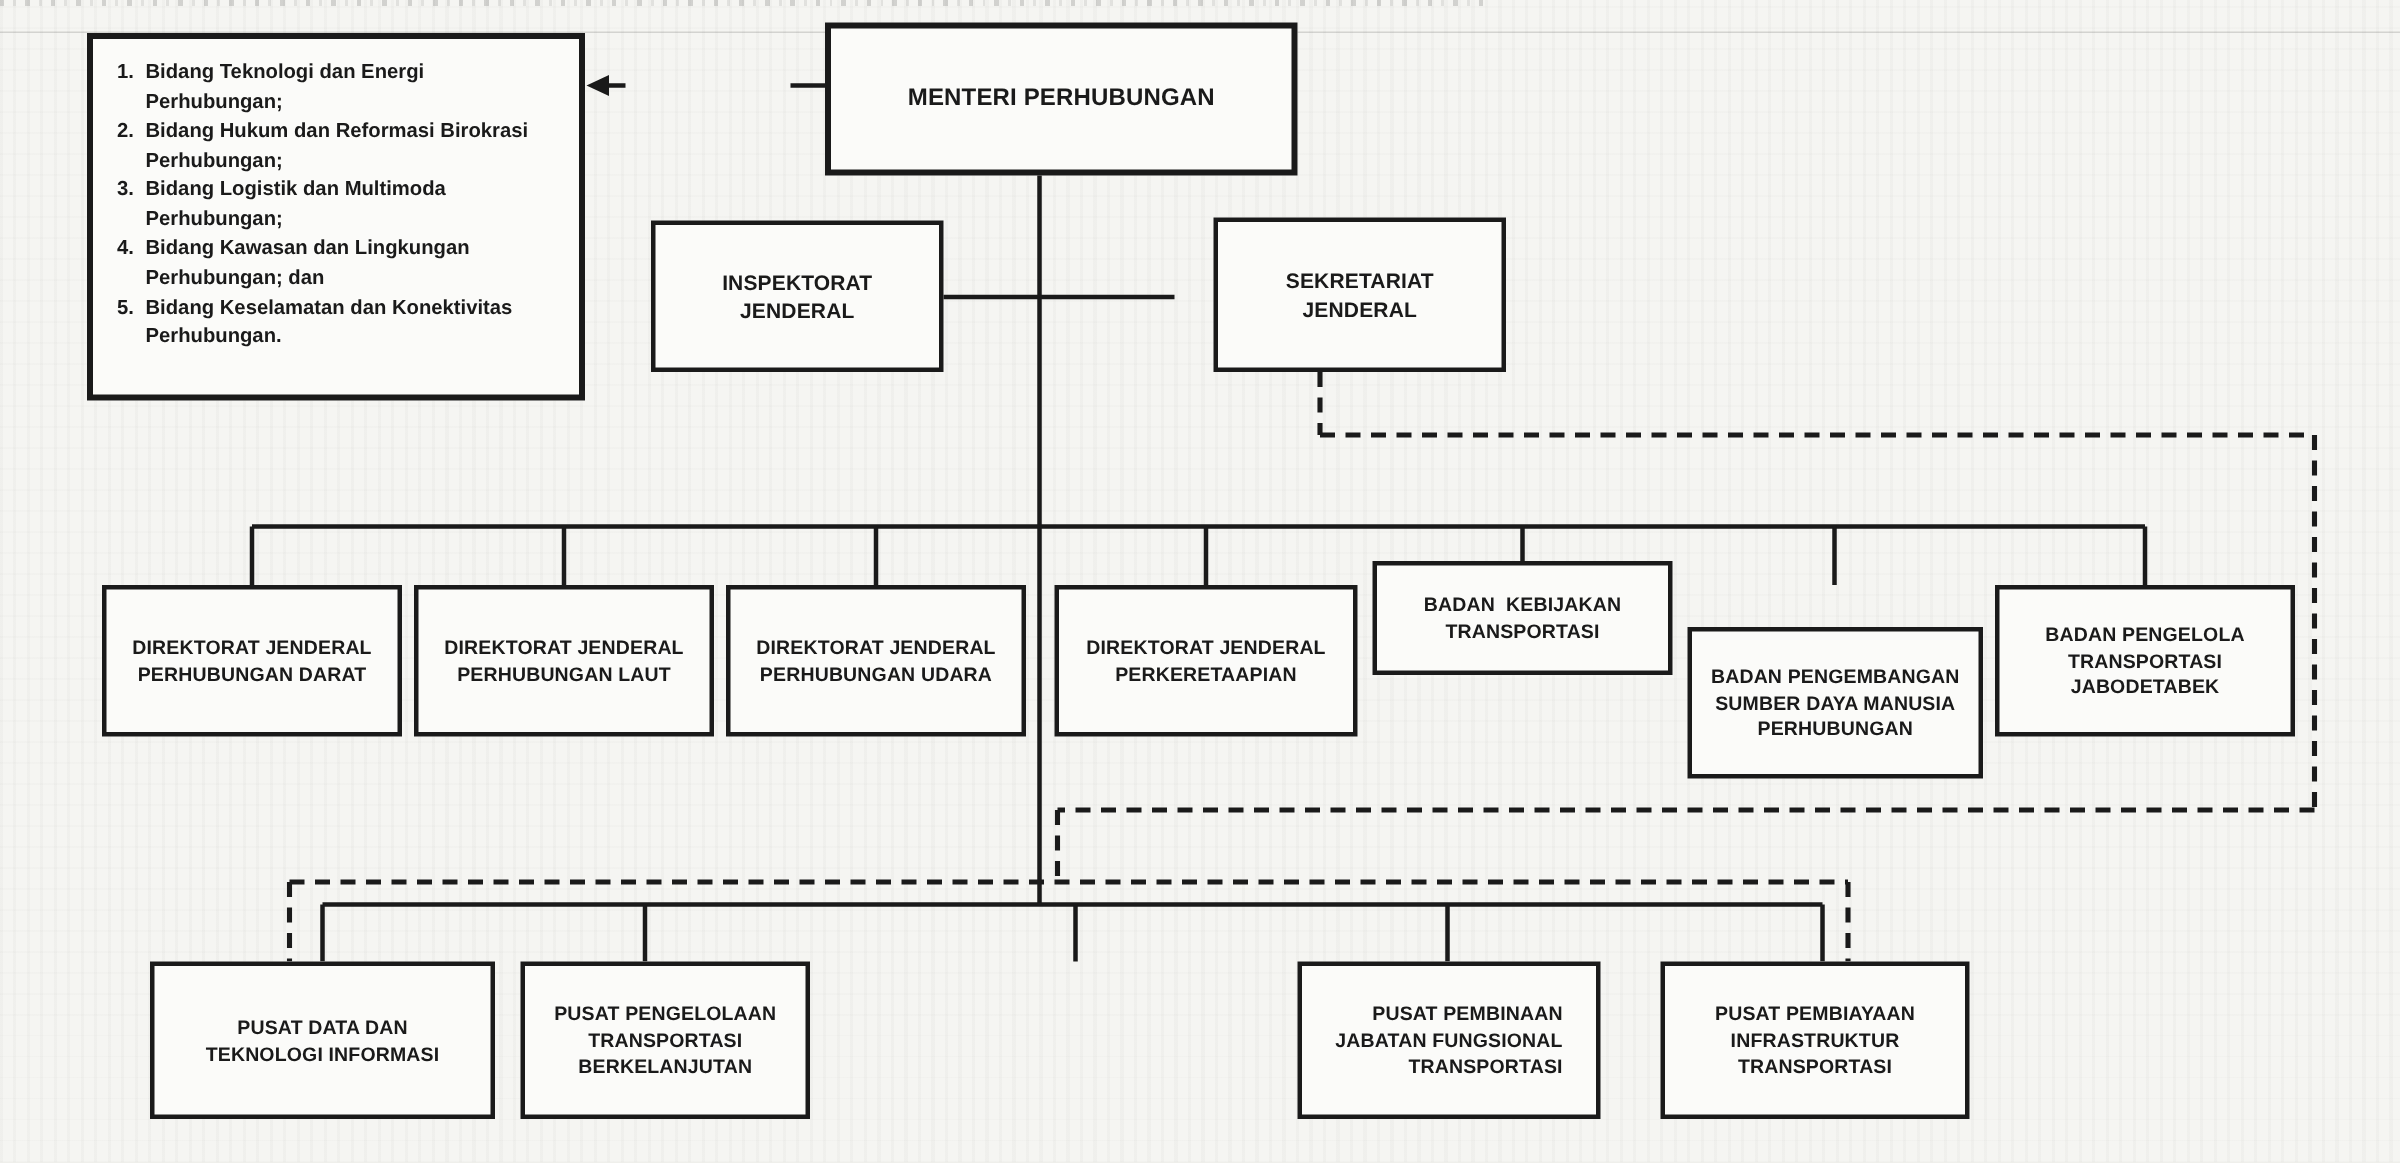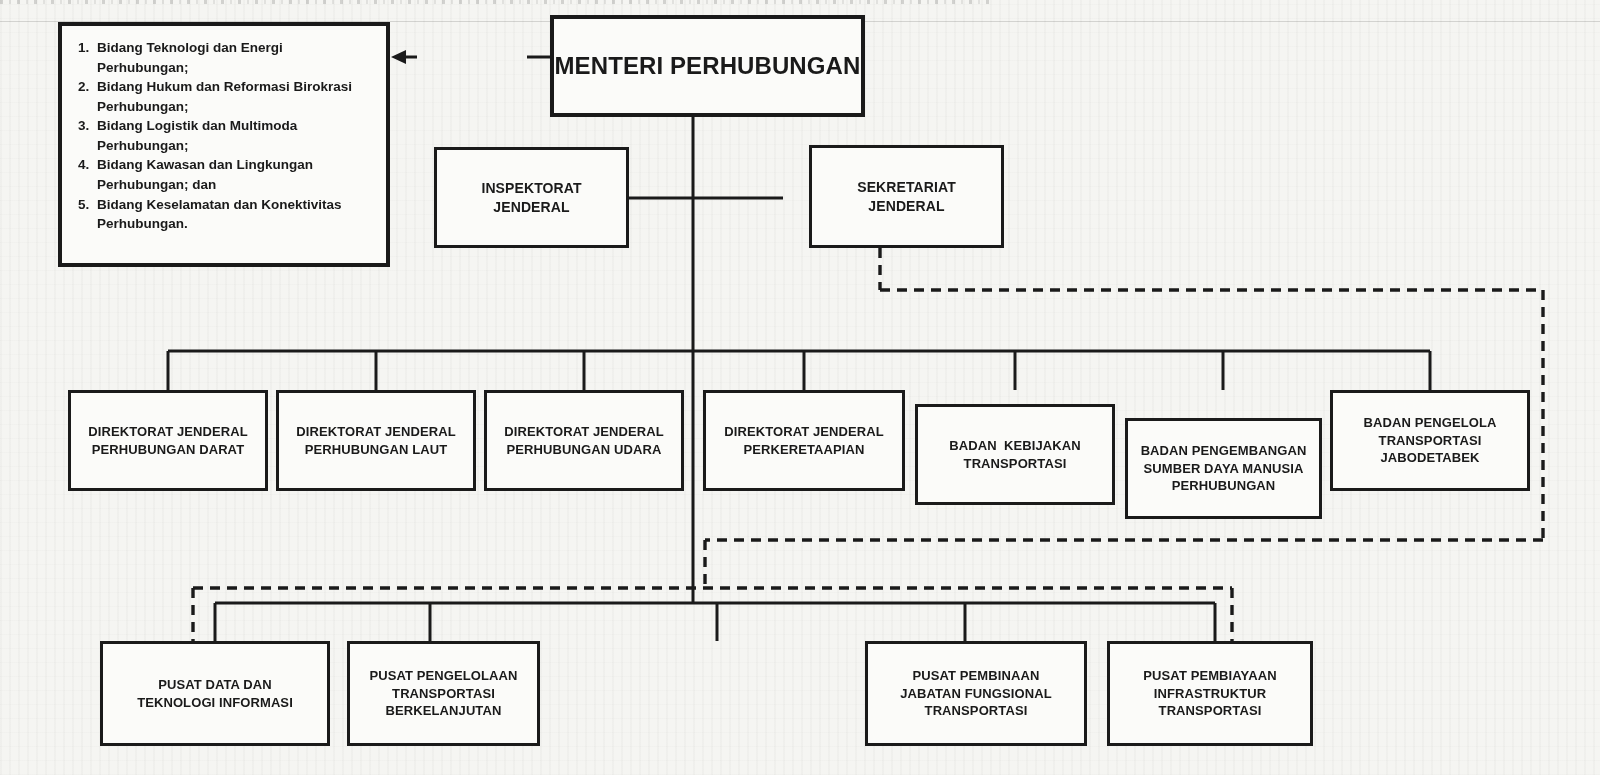--- a/index.html
+++ b/index.html
@@ -33,21 +33,21 @@
     background:#fbfbf9;
     border:3px solid #1a1a1a;
     display:flex;align-items:center;justify-content:center;
     text-align:center;font-weight:bold;
     box-sizing:border-box;
   }
   .obox .txt{white-space:pre-wrap;line-height:1.35;letter-spacing:.1px;}
   .thick{border-width:4px;}
   .lvl1{font-size:14px;margin-left:26px;}
   .row{font-size:13px;}
-  .menteri-box{font-size:24px;letter-spacing:.2px;}
+  .menteri-box{font-size:16px;letter-spacing:.2px;}
   .ellipse{
     position:absolute;left:416px;top:19px;width:112px;height:77px;
     background:#fbfbf9;border:3.5px solid #1a1a1a;border-radius:50%;
     display:flex;align-items:center;justify-content:center;
     font-weight:bold;font-size:14.5px;box-sizing:border-box;
   }
   .list-box{
     position:absolute;left:58px;top:22px;width:332px;height:245px;
     background:#fbfbf9;border:4px solid #1a1a1a;box-sizing:border-box;
     padding:12px 10px 8px 16px;
@@ -151,21 +151,21 @@
 PERHUBUNGAN LAUT</span>
   </div>
   <div class="obox row" style="left:484px;top:390px;width:200px;height:101px;">
     <span class="txt">DIREKTORAT JENDERAL
 PERHUBUNGAN UDARA</span>
   </div>
   <div class="obox row" style="left:703px;top:390px;width:202px;height:101px;">
     <span class="txt">DIREKTORAT JENDERAL
 PERKERETAAPIAN</span>
   </div>
-  <div class="obox row" style="left:915px;top:404px;width:200px;height:101px;">
+  <div class="obox row" style="left:915px;top:374px;width:200px;height:76px;">
     <span class="txt">BADAN  KEBIJAKAN
 TRANSPORTASI</span>
   </div>
   <div class="obox row" style="left:1125px;top:390px;width:197px;height:101px;margin-top:28px;">
     <span class="txt">BADAN PENGEMBANGAN
 SUMBER DAYA MANUSIA
 PERHUBUNGAN</span>
   </div>
   <div class="obox row" style="left:1330px;top:390px;width:200px;height:101px;align-items:center;">
     <span class="txt">BADAN PENGELOLA
@@ -175,21 +175,21 @@
 
   <div class="obox row" style="left:100px;top:641px;width:230px;height:105px;">
     <span class="txt">PUSAT DATA DAN
 TEKNOLOGI INFORMASI</span>
   </div>
   <div class="obox row" style="left:347px;top:641px;width:193px;height:105px;">
     <span class="txt">PUSAT PENGELOLAAN
 TRANSPORTASI
 BERKELANJUTAN</span>
   </div>
-  <div class="obox row" style="left:865px;top:641px;width:222px;height:105px;">
+  <div class="obox row" style="left:865px;top:641px;width:202px;height:105px;text-align:right;">
     <span class="txt">PUSAT PEMBINAAN
 JABATAN FUNGSIONAL
 TRANSPORTASI</span>
   </div>
   <div class="obox row" style="left:1107px;top:641px;width:206px;height:105px;">
     <span class="txt">PUSAT PEMBIAYAAN
 INFRASTRUKTUR
 TRANSPORTASI</span>
   </div>
 

